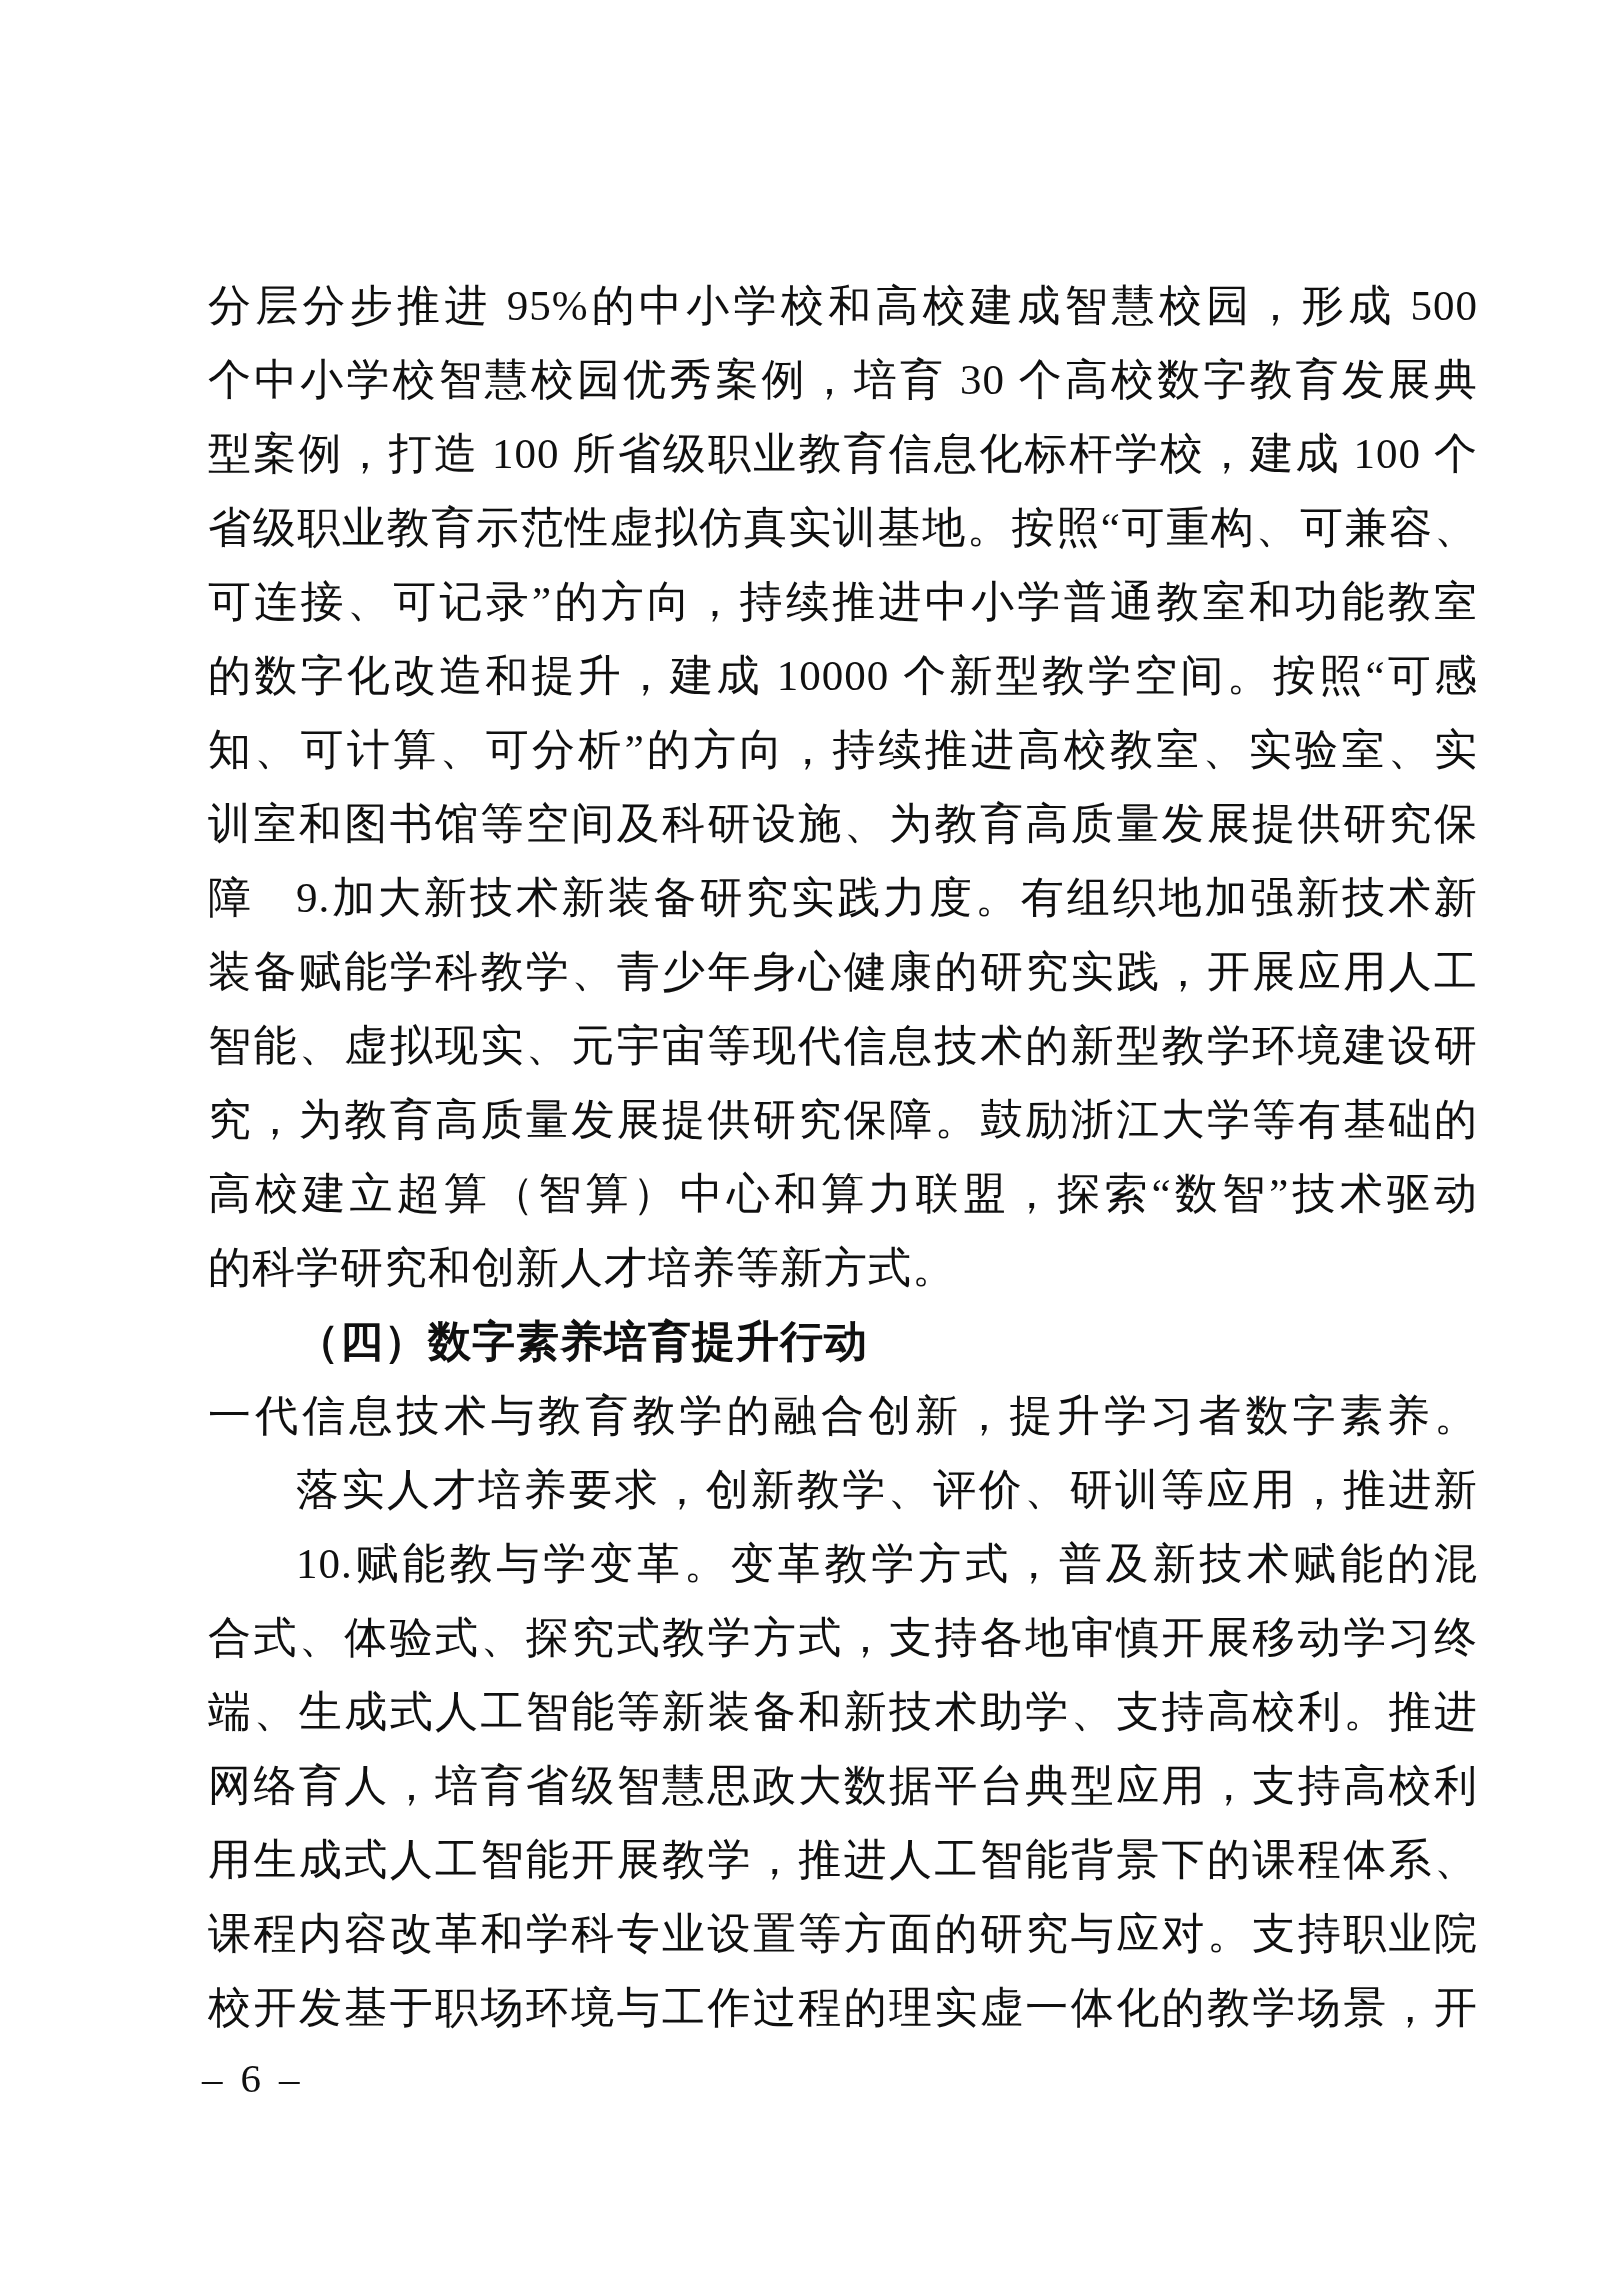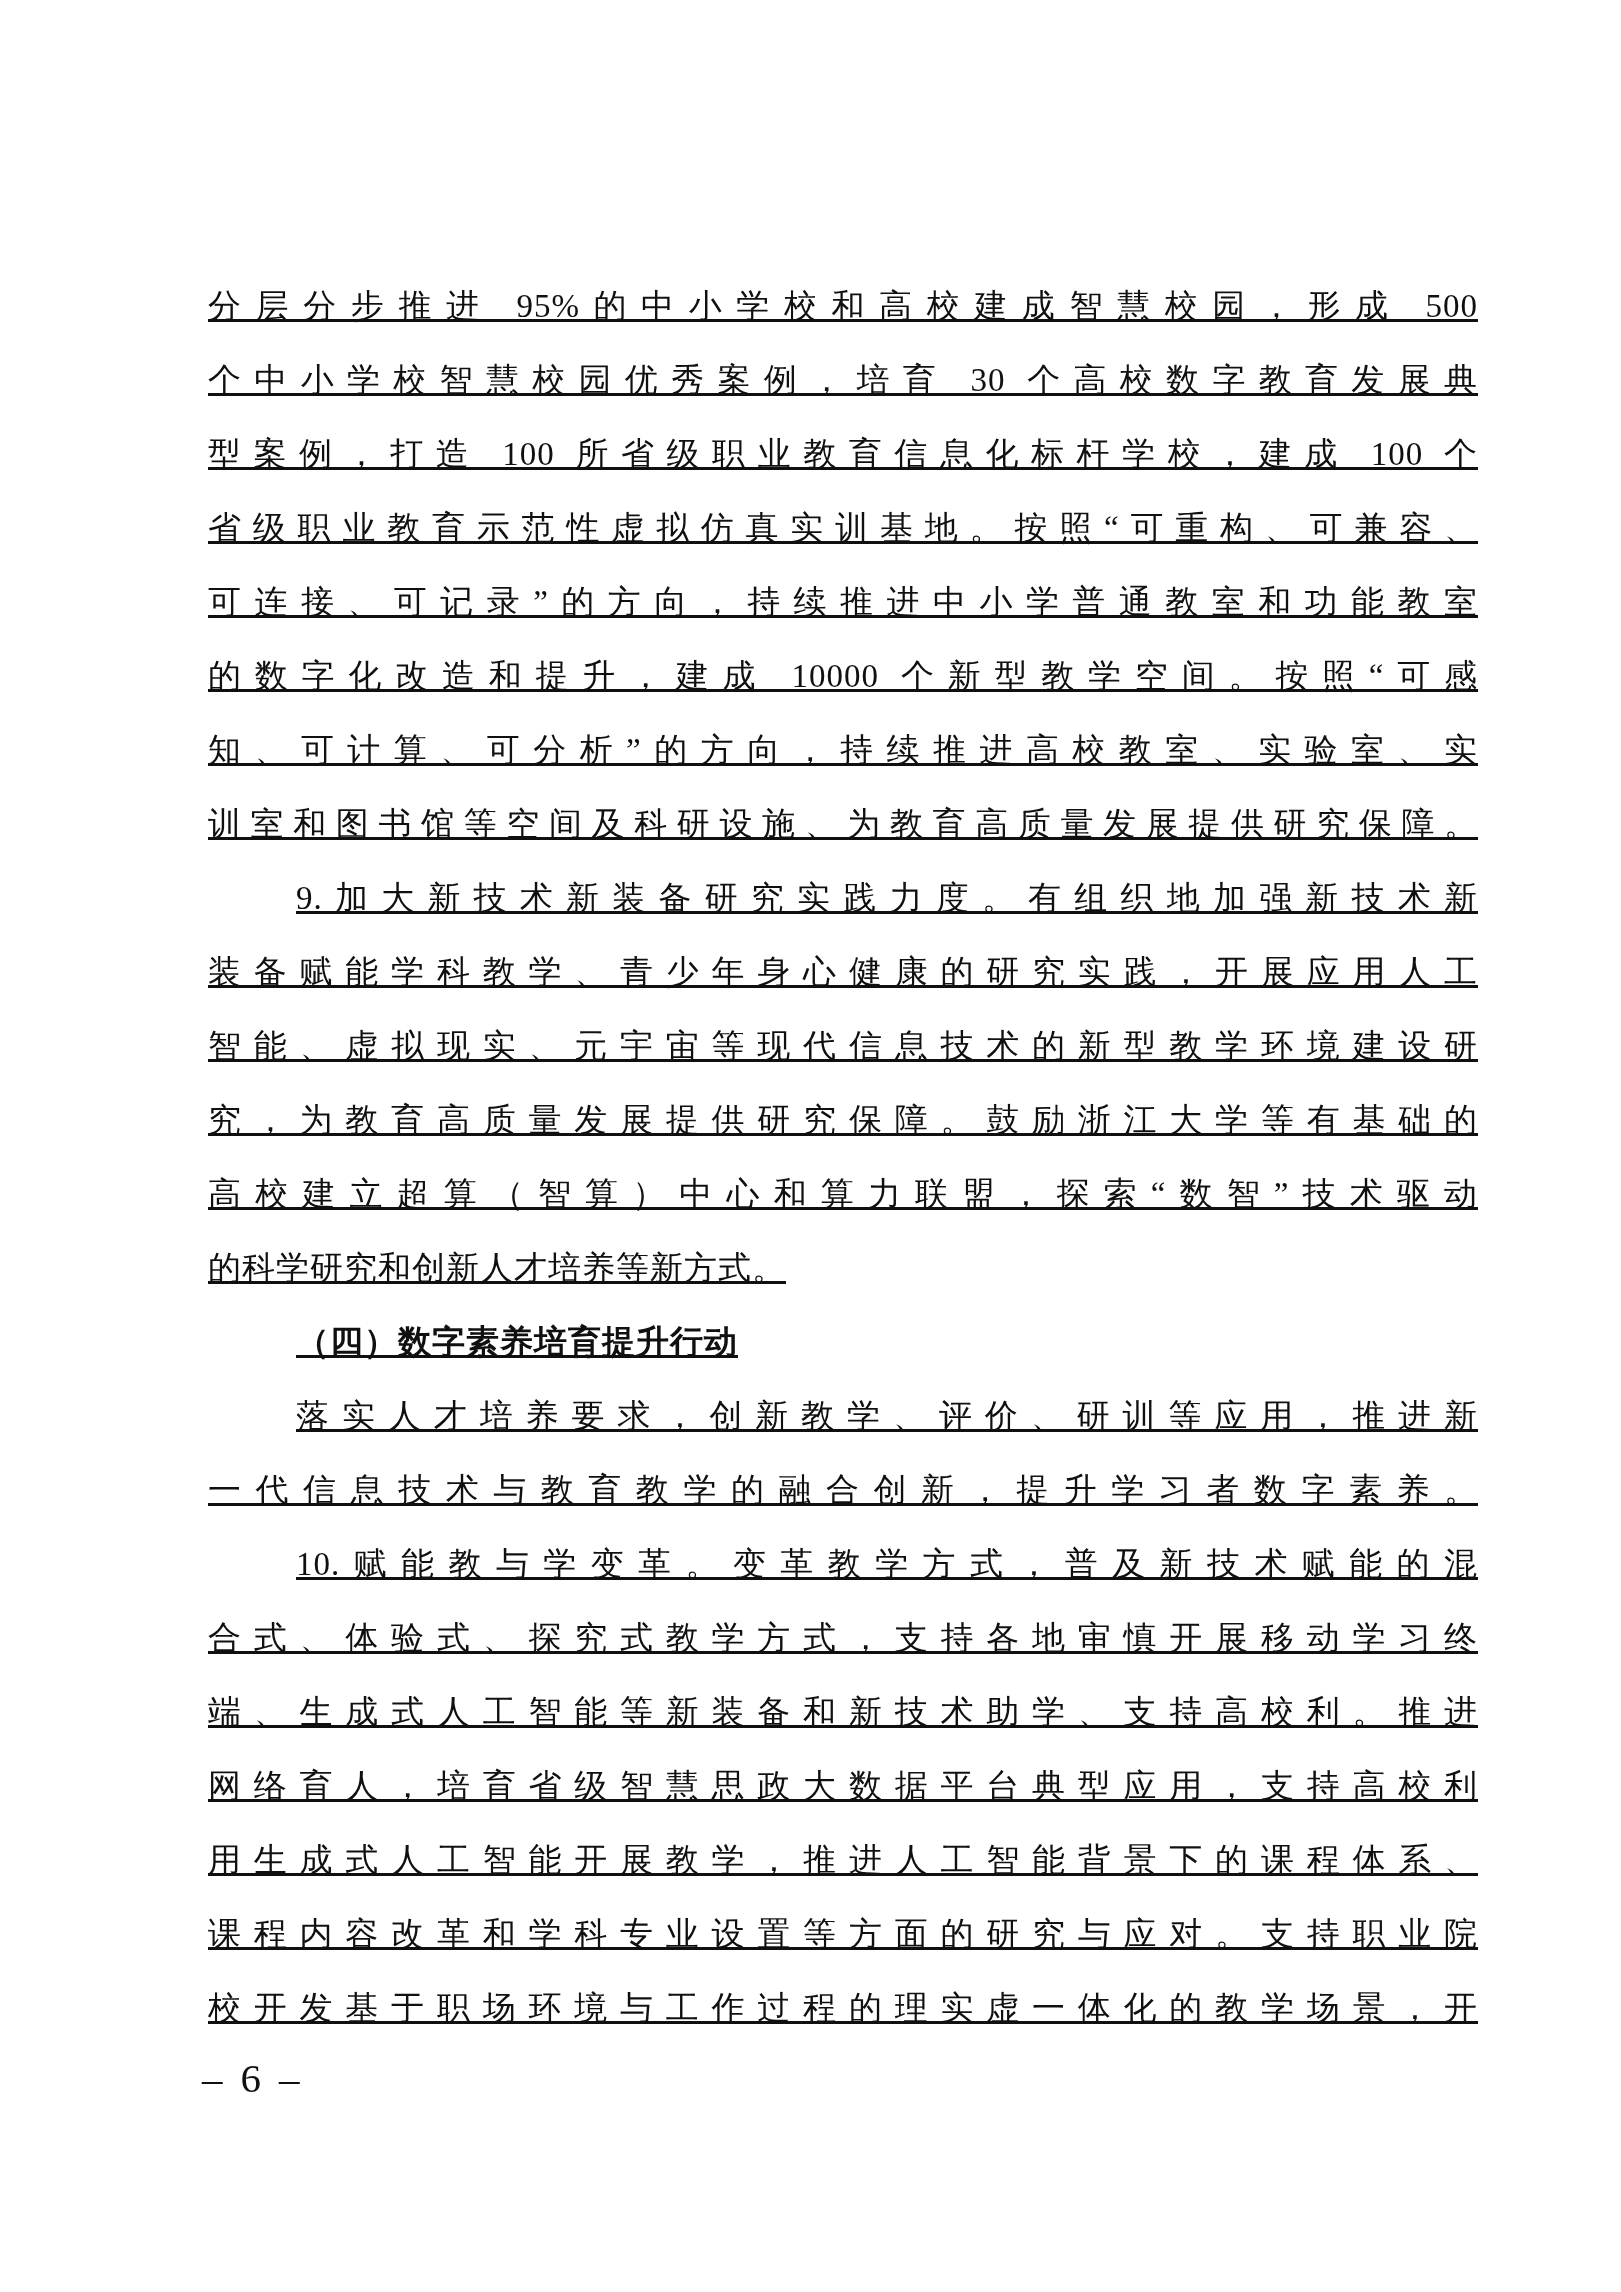--- a/index.html
+++ b/index.html
@@ -18,24 +18,23 @@
   }
   .text-block {
     position: absolute;
     left: 208px;
     top: 269px;
     width: 1270px;
   }
   .line {
     height: 74px;
     line-height: 74px;
-    font-size: 33px;
+    font-size: 43px;
     text-align: left;
     letter-spacing: 1px;
-    text-decoration: underline;
   }
   .line.justify {
     text-align: justify;
     text-align-last: justify;
   }
   .line.indent {
     text-indent: 88px;
   }
   .line.bold {
     font-weight: bold;
@@ -62,22 +61,22 @@
       <div class="line justify">的数字化改造和提升，建成 10000 个新型教学空间。按照“可感</div>
       <div class="line justify">知、可计算、可分析”的方向，持续推进高校教室、实验室、实</div>
       <div class="line justify">训室和图书馆等空间及科研设施、为教育高质量发展提供研究保障。</div>
       <div class="line justify indent">9.加大新技术新装备研究实践力度。有组织地加强新技术新</div>
       <div class="line justify">装备赋能学科教学、青少年身心健康的研究实践，开展应用人工</div>
       <div class="line justify">智能、虚拟现实、元宇宙等现代信息技术的新型教学环境建设研</div>
       <div class="line justify">究，为教育高质量发展提供研究保障。鼓励浙江大学等有基础的</div>
       <div class="line justify">高校建立超算（智算）中心和算力联盟，探索“数智”技术驱动</div>
       <div class="line">的科学研究和创新人才培养等新方式。</div>
       <div class="line indent bold">（四）数字素养培育提升行动</div>
+      <div class="line justify">一代信息技术与教育教学的融合创新，提升学习者数字素养。</div>
       <div class="line justify indent">落实人才培养要求，创新教学、评价、研训等应用，推进新</div>
-      <div class="line justify">一代信息技术与教育教学的融合创新，提升学习者数字素养。</div>
       <div class="line justify indent">10.赋能教与学变革。变革教学方式，普及新技术赋能的混</div>
       <div class="line justify">合式、体验式、探究式教学方式，支持各地审慎开展移动学习终</div>
       <div class="line justify">端、生成式人工智能等新装备和新技术助学、支持高校利。推进</div>
       <div class="line justify">网络育人，培育省级智慧思政大数据平台典型应用，支持高校利</div>
       <div class="line justify">用生成式人工智能开展教学，推进人工智能背景下的课程体系、</div>
       <div class="line justify">课程内容改革和学科专业设置等方面的研究与应对。支持职业院</div>
       <div class="line justify">校开发基于职场环境与工作过程的理实虚一体化的教学场景，开</div>
     </div>
   <div class="footer">– 6 –</div>
 </div>

